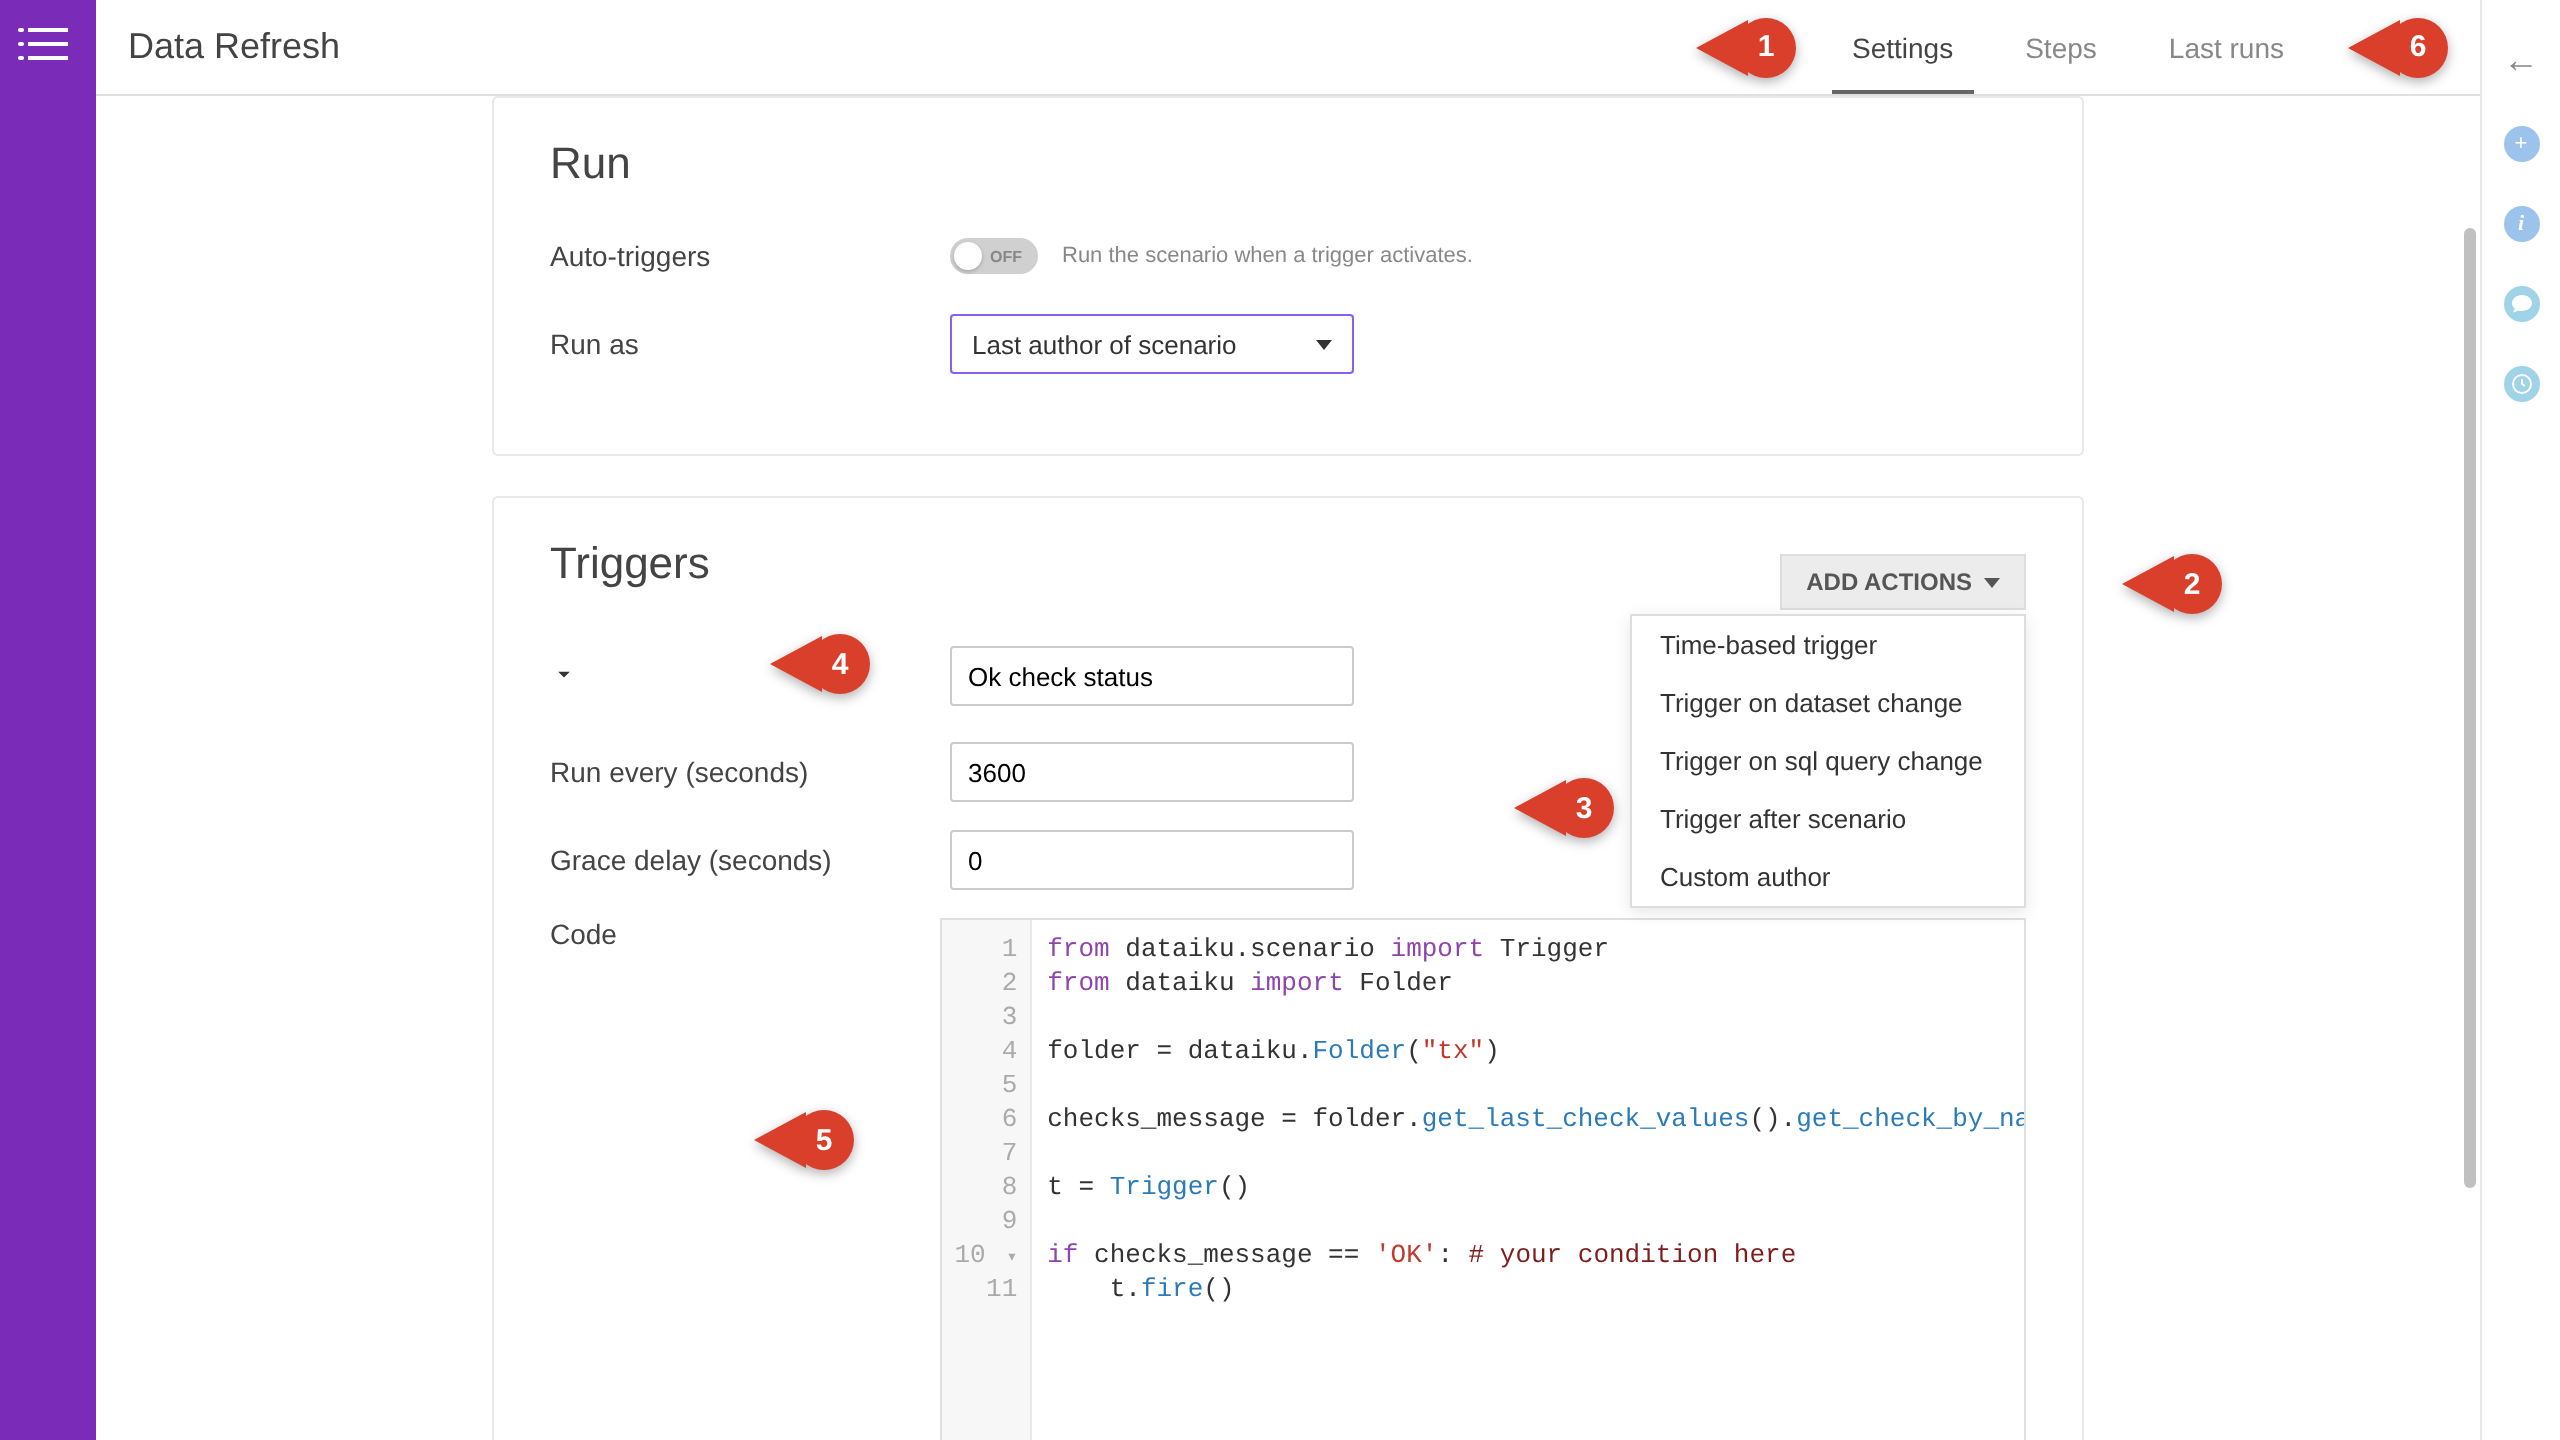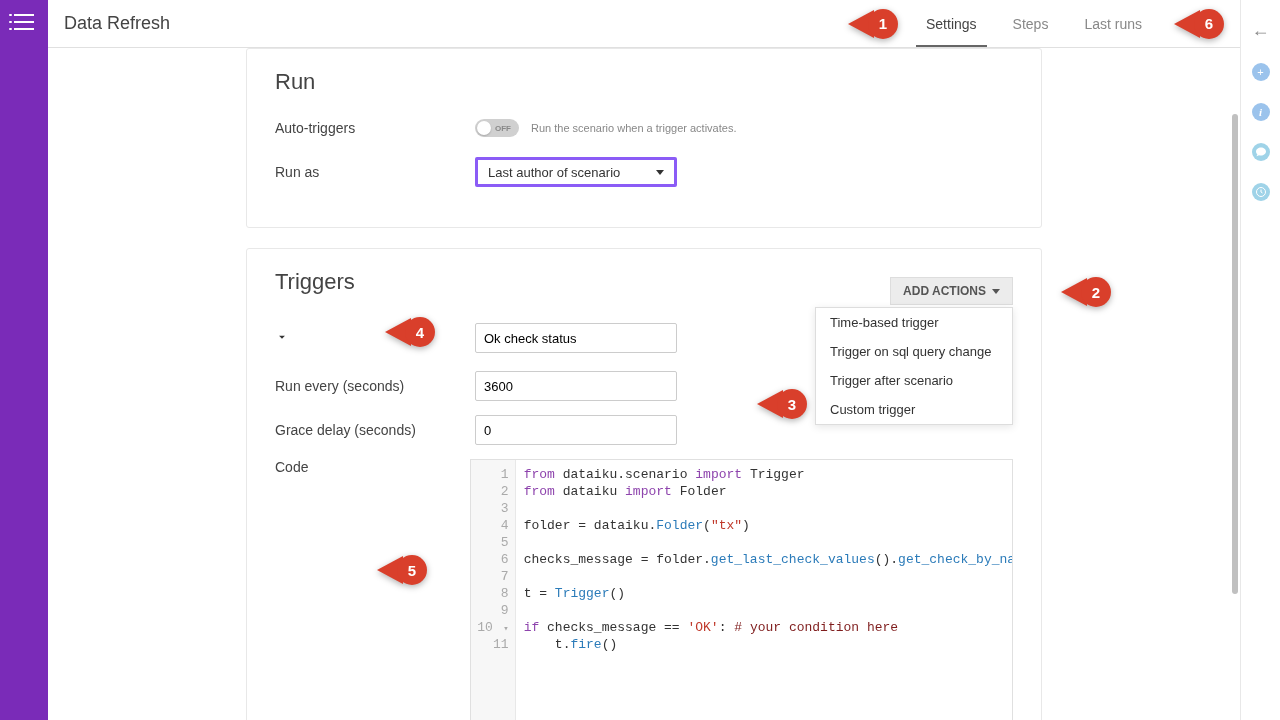--- a/index.html
+++ b/index.html
@@ -30,21 +30,21 @@
 .content-wrap { flex: 1; background: #fff; overflow-y: auto; position: relative; }
 .content-inner { padding: 0 0 40px 0; }
 .panel { margin: 0 auto 20px; width: 796px; background: #fff; border: 1px solid #e8e8e8; border-radius: 3px; padding: 20px 28px 26px; }
 .panel h2 { font-size: 22px; font-weight: 400; color: #444; margin-bottom: 18px; }
 .row { display: flex; align-items: center; margin-bottom: 14px; min-height: 30px; }
 .row-label { width: 200px; color: #444; font-size: 14px; }
 .toggle { width: 44px; height: 18px; border-radius: 9px; background: #d0d0d0; display: flex; align-items: center; padding: 2px; cursor: pointer; font-size: 8px; color: #888; font-weight: 600; }
 .toggle-knob { width: 14px; height: 14px; border-radius: 50%; background: #fff; box-shadow: 0 1px 2px rgba(0,0,0,0.2); }
 .toggle-text { padding-left: 4px; }
 .hint { font-size: 11px; color: #888; margin-left: 12px; }
-.select { width: 202px; height: 30px; border: 3px solid #8b5cf6; border-radius: 2px; display: flex; align-items: center; padding: 0 10px; justify-content: space-between; cursor: pointer; background: #fff; font-size: 13px; }
+.select { width: 202px; height: 30px; border: 1px solid #8b5cf6; border-radius: 2px; display: flex; align-items: center; padding: 0 10px; justify-content: space-between; cursor: pointer; background: #fff; font-size: 13px; }
 .select-wide { width: 253px; }
 .input { width: 202px; height: 30px; border: 1px solid #ccc; border-radius: 2px; padding: 0 8px; font-size: 13px; background: #fff; }
 .triggers-header { display: flex; justify-content: space-between; align-items: center; margin-bottom: 8px; }
 .add-trigger-btn { background: #ececec; border: 1px solid #ddd; padding: 6px 12px; font-size: 12px; font-weight: 600; color: #555; cursor: pointer; display: flex; align-items: center; gap: 6px; }
 .trigger-menu { position: absolute; background: #fff; border: 1px solid #ddd; box-shadow: 0 2px 8px rgba(0,0,0,0.1); z-index: 50; width: 198px; }
 .trigger-menu-item { padding: 7px 14px; cursor: pointer; font-size: 13px; color: #333; }
 .trigger-header-row { display: flex; align-items: center; margin-bottom: 18px; margin-top: 10px; }
 .chev-toggle { width: 14px; cursor: pointer; color: #333; }
 .code-block { border: 1px solid #e0e0e0; display: flex; font-family: Menlo, Monaco, "Courier New", monospace; font-size: 13px; line-height: 1.35; background: #fff; overflow: hidden; width: 556px; }
 .gutter { background: #f7f7f7; border-right: 1px solid #e8e8e8; padding: 6px 6px; text-align: right; color: #aaa; user-select: none; min-width: 34px; }
@@ -129,23 +129,24 @@
         <div class="panel" style="position:relative; padding-bottom:8px;">
           <div class="triggers-header">
             <h2>Triggers</h2>
             <div style="position:relative;">
               <div class="add-trigger-btn">
                 <span>ADD ACTIONS</span>
                 <div class="chev-down"></div>
               </div>
               <div class="trigger-menu" style="top:30px; right:0;">
                 <div class="trigger-menu-item">Time-based trigger</div>
+                <div class="trigger-menu-item">Trigger on dataset change</div>
                 <div class="trigger-menu-item">Trigger on sql query change</div>
                 <div class="trigger-menu-item">Trigger after scenario</div>
-                <div class="trigger-menu-item">Custom trigger</div>
+                <div class="trigger-menu-item">Custom author</div>
               </div>
             </div>
           </div>
 
           <div class="callout" style="top:28px; right:-70px;">
             <div class="tail"></div>
               <div class="bubble">2</div>
           </div>
           <div class="callout" style="top:140px; left:510px;">
             <div class="tail"></div>

